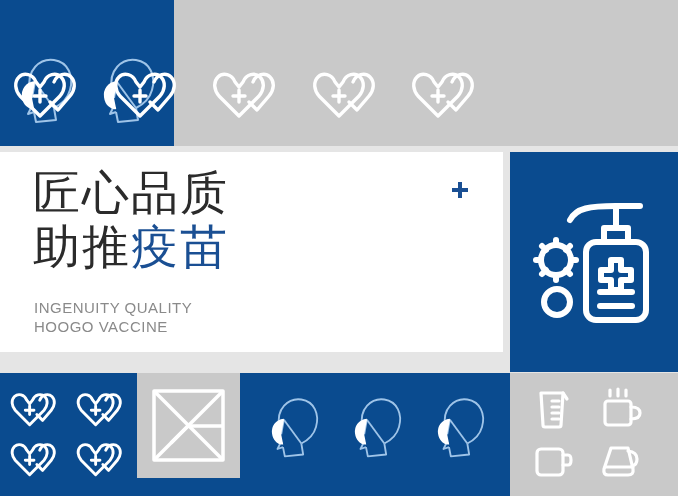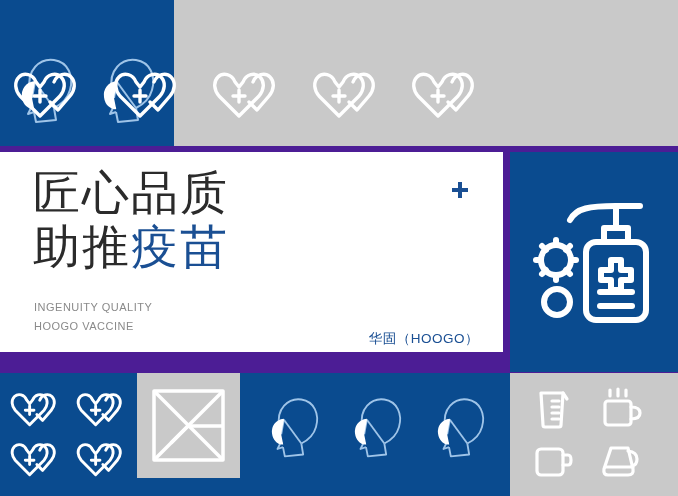--- a/index.html
+++ b/index.html
@@ -2,38 +2,38 @@
 <html><head>
 <meta charset="utf-8">
 <style>
   html,body{margin:0;padding:0;}
   body{
     width:678px;height:496px;
     background:#ffffff;
     font-family:"Liberation Sans", sans-serif;
     overflow:hidden;
   }
-  .poster{position:relative;width:678px;height:496px;background:#4c1d95;}
+  .poster{position:relative;width:678px;height:496px;background:#e5e5e5;}
 
   
   .top-band{position:absolute;left:0;top:0;width:678px;height:146px;}
   .top-blue{position:absolute;left:0;top:0;width:174px;height:146px;background:#0a4b8f;}
   .top-gray{position:absolute;left:174px;top:0;width:504px;height:146px;background:#c9c9c9;}
 
   .top-masks{position:absolute;left:10px;top:50px;display:flex;gap:10px;}
   .top-hearts{position:absolute;left:10px;top:68px;width:484px;display:flex;justify-content:space-between;}
 
   
   .mid-card{position:absolute;left:0;top:152px;width:503px;height:200px;background:#ffffff;}
   .mid-right{position:absolute;left:510px;top:152px;width:168px;height:220px;background:#0a4b8f;}
 
   .headline{position:absolute;left:33px;top:14px;}
   .hl-line{font-size:47px;line-height:54px;letter-spacing:2px;font-weight:400;color:#2b2b2b;white-space:nowrap;}
   .hl-accent{color:#1a4f93;}
-  .sub-en{position:absolute;left:34px;top:146px;color:#8a8a8a;font-size:11px;line-height:19px;letter-spacing:.5px;}
+  .sub-en{position:absolute;left:34px;top:146px;color:#8a8a8a;font-size:15px;line-height:19px;letter-spacing:.5px;}
   .sub-en div{white-space:nowrap;}
   .plus-mark{position:absolute;left:450px;top:28px;width:20px;height:20px;}
   .brand{position:absolute;right:24px;top:178px;color:#1a4f93;font-size:13.5px;letter-spacing:.5px;white-space:nowrap;}
 
   .sanitizer{position:absolute;left:14px;top:46px;}
 
   
   .bot{position:absolute;left:0;top:373px;width:678px;height:123px;}
   .bot-blue-a{position:absolute;left:0;top:0;width:243px;height:123px;background:#0a4b8f;}
   .bot-blue-b{position:absolute;left:243px;top:0;width:267px;height:123px;background:#0a4b8f;}
@@ -144,21 +144,20 @@
       <div>INGENUITY QUALITY</div>
       <div>HOOGO VACCINE</div>
     </div>
 
     <span class="plus-mark">
       <svg width="20" height="20" viewBox="0 0 20 20">
         <path d="M8 2 L12 2 L12 8 L18 8 L18 12 L12 12 L12 18 L8 18 L8 12 L2 12 L2 8 L8 8 Z" fill="#1a4f93"></path>
       </svg>
     </span>
 
-    <div class="brand">华固（HOOGO）</div>
   </div>
 
   <div class="mid-right">
     <span class="sanitizer">
       <svg width="140" height="130" viewBox="0 0 140 130">
         <g fill="none" stroke="#ffffff" stroke-width="6" stroke-linejoin="round" stroke-linecap="round">
 
           <path d="M46 22 C52 10 66 8 92 8 L116 8"></path>
           <path d="M92 8 L92 30"></path>
 

